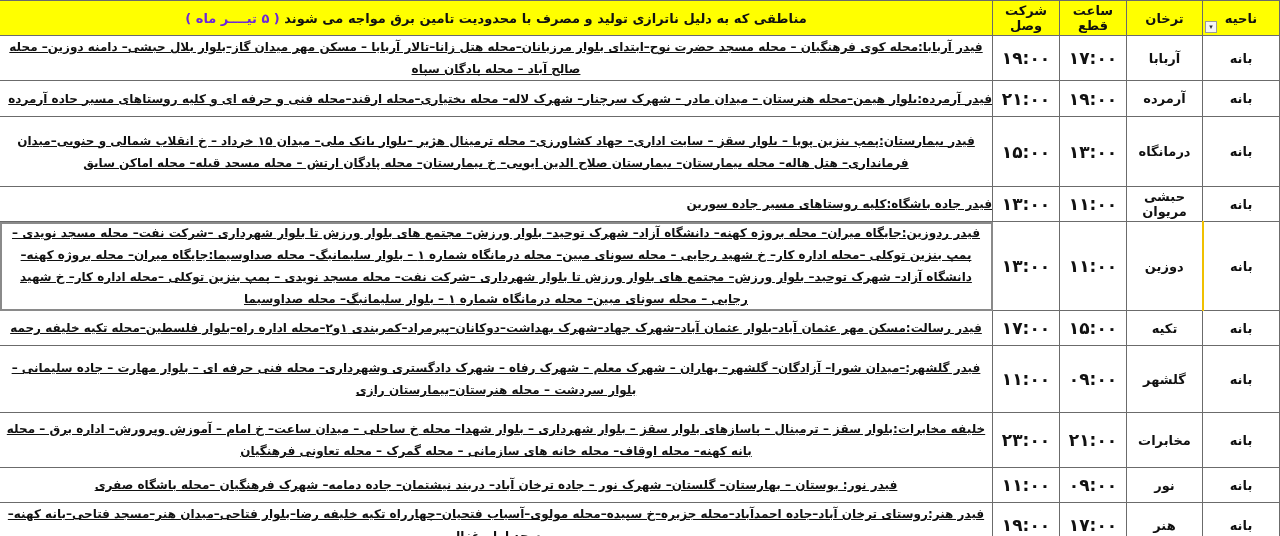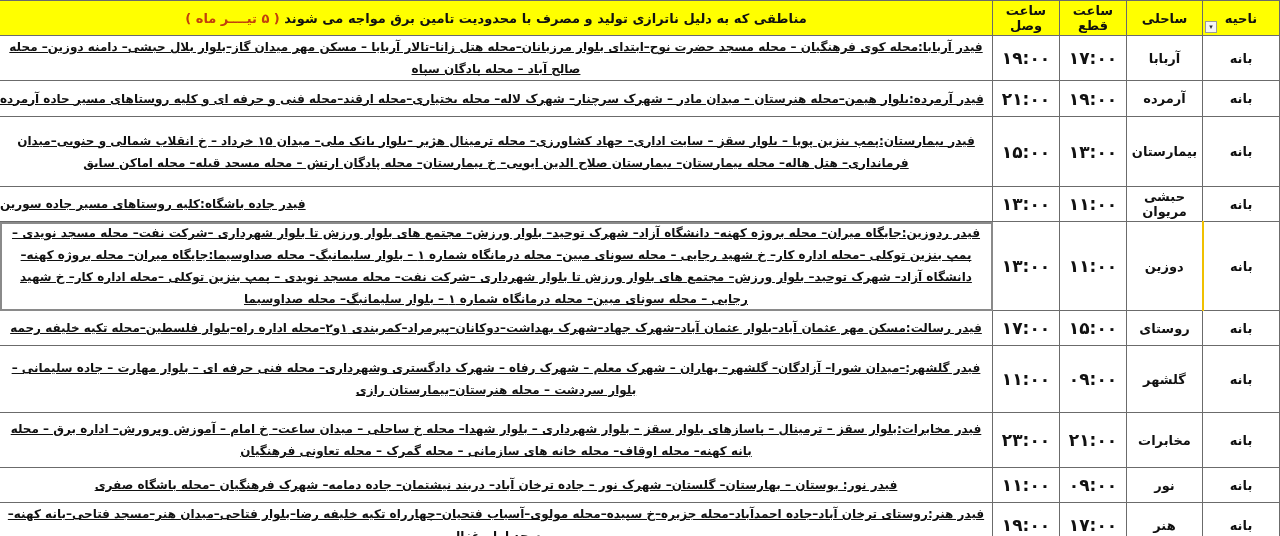--- a/index.html
+++ b/index.html
@@ -13,31 +13,31 @@
     padding:0;
     vertical-align:middle;
     text-align:center;
   }
   table.grid thead th {
     background:#ffff00;
     height:34px;
     font-size:13px;
   }
   th.areas-head { color:#111; text-align:right; padding-right:12px; font-size:12px; }
-  th.areas-head .date { color:#c2410c; }
+  th.areas-head .date { color:#6d28d9; }
   td.district, td.feeder { font-size:13px; }
   td.time { font-size:17px; letter-spacing:0.5px; }
   td.areas {
     text-align:right;
     font-size:12px;
     line-height:22px;
     padding:0 14px 0 10px;
     text-decoration:underline;
   }
-  td.areas.center { text-align:left; }
+  td.areas.center { text-align:right; }
   .hl { outline:2px solid #8a8a8a; outline-offset:-2px; }
   .filter-btn {
     position:absolute; left:2px; bottom:2px;
     width:10px; height:10px; border:1px solid #9a9a9a; background:#f5f5f5;
     font-size:7px; line-height:10px; text-align:center; color:#333;
   }
   th.district-head { position:relative; }
   .yellow-edge { border-left:2px solid #f0c000 !important; }
 </style>
 </head>
@@ -51,23 +51,23 @@
       <col style="width:67px">
       <col style="width:67px">
       <col style="width:993px">
     </colgroup>
     <thead>
       <tr>
         <th class="district-head">
           <span>ناحیه</span>
           <span class="filter-btn">▾</span>
         </th>
-        <th>ساحلی</th>
+        <th>ترخان</th>
         <th>ساعت قطع</th>
-        <th>ساعت وصل</th>
+        <th>شرکت وصل</th>
         <th class="areas-head">
           <span>مناطقی که به دلیل ناترازی تولید و مصرف با محدودیت تامین برق مواجه می شوند</span>
           <span class="date">( ۵ تیــــر ماه )</span>
         </th>
       </tr>
     </thead>
     <tbody>
       <tr style="height:35px">
         <td class="district">بانه</td>
         <td class="feeder">آربابا</td>
@@ -77,59 +77,59 @@
       </tr>
       <tr style="height:36px">
         <td class="district">بانه</td>
         <td class="feeder">آرمرده</td>
         <td class="time">۱۹:۰۰</td>
         <td class="time">۲۱:۰۰</td>
         <td class="areas center">فیدر آرمرده:بلوار هیمن–محله هنرستان – میدان مادر – شهرک سرچنار– شهرک لاله– محله بختیاری–محله ارقند–محله فنی و حرفه ای و کلیه روستاهای مسیر جاده آرمرده</td>
       </tr>
       <tr style="height:70px">
         <td class="district">بانه</td>
-        <td class="feeder">بیمارستان</td>
+        <td class="feeder">درمانگاه</td>
         <td class="time">۱۳:۰۰</td>
         <td class="time">۱۵:۰۰</td>
         <td class="areas">فیدر بیمارستان:پمپ بنزین پویا – بلوار سقز – سایت اداری– جهاد کشاورزی– محله ترمینال هژیر –بلوار بانک ملی– میدان ۱۵ خرداد – خ انقلاب شمالی و جنوبی–میدان فرمانداری– هتل هاله– محله بیمارستان– بیمارستان صلاح الدین ایوبی– خ بیمارستان– محله پادگان ارتش – محله مسجد قبله– محله اماکن سابق</td>
       </tr>
       <tr style="height:35px">
         <td class="district">بانه</td>
         <td class="feeder">حبشی مریوان</td>
         <td class="time">۱۱:۰۰</td>
         <td class="time">۱۳:۰۰</td>
         <td class="areas center">فیدر جاده باشگاه:کلیه روستاهای مسیر جاده سورین</td>
       </tr>
       <tr style="height:89px">
         <td class="district yellow-edge">بانه</td>
         <td class="feeder">دوزین</td>
         <td class="time">۱۱:۰۰</td>
         <td class="time">۱۳:۰۰</td>
         <td class="areas hl">فیدر ردوزین:جایگاه میران– محله بروژه کهنه– دانشگاه آزاد– شهرک توحید– بلوار ورزش– مجتمع های بلوار ورزش تا بلوار شهرداری –شرکت نفت– محله مسجد نویدی – پمپ بنزین توکلی –محله اداره کار– خ شهید رجایی – محله سونای مبین– محله درمانگاه شماره ۱ – بلوار سلیمانبگ– محله صداوسیما:جایگاه میران– محله بروژه کهنه– دانشگاه آزاد– شهرک توحید– بلوار ورزش– مجتمع های بلوار ورزش تا بلوار شهرداری –شرکت نفت– محله مسجد نویدی – پمپ بنزین توکلی –محله اداره کار– خ شهید رجایی – محله سونای مبین– محله درمانگاه شماره ۱ – بلوار سلیمانبگ– محله صداوسیما</td>
       </tr>
       <tr style="height:35px">
         <td class="district">بانه</td>
-        <td class="feeder">روستای</td>
+        <td class="feeder">تکیه</td>
         <td class="time">۱۵:۰۰</td>
         <td class="time">۱۷:۰۰</td>
         <td class="areas">فیدر رسالت:مسکن مهر عثمان آباد–بلوار عثمان آباد–شهرک جهاد–شهرک بهداشت–دوکانان–پیرمراد–کمربندی ۱و۲–محله اداره راه–بلوار فلسطین–محله تکیه خلیفه رحمه</td>
       </tr>
       <tr style="height:67px">
         <td class="district">بانه</td>
         <td class="feeder">گلشهر</td>
         <td class="time">۰۹:۰۰</td>
         <td class="time">۱۱:۰۰</td>
         <td class="areas">فیدر گلشهر:–میدان شورا– آزادگان– گلشهر– بهاران – شهرک معلم – شهرک رفاه – شهرک دادگستری وشهرداری– محله فنی حرفه ای – بلوار مهارت – جاده سلیمانی – بلوار سردشت – محله هنرستان–بیمارستان رازی</td>
       </tr>
       <tr style="height:55px">
         <td class="district">بانه</td>
         <td class="feeder">مخابرات</td>
         <td class="time">۲۱:۰۰</td>
         <td class="time">۲۳:۰۰</td>
-        <td class="areas">فیدر مخابرات:بلوار سقز – ترمینال – پاسازهای بلوار سقز – بلوار شهرداری – بلوار شهدا– محله خ ساحلی – میدان ساعت– خ امام – آموزش وپرورش– اداره برق – محله بانه کهنه– محله اوقاف– محله خانه های سازمانی – محله گمرک – محله تعاونی فرهنگیان</td>
+        <td class="areas">خلیفه مخابرات:بلوار سقز – ترمینال – پاسازهای بلوار سقز – بلوار شهرداری – بلوار شهدا– محله خ ساحلی – میدان ساعت– خ امام – آموزش وپرورش– اداره برق – محله بانه کهنه– محله اوقاف– محله خانه های سازمانی – محله گمرک – محله تعاونی فرهنگیان</td>
       </tr>
       <tr style="height:35px">
         <td class="district">بانه</td>
         <td class="feeder">نور</td>
         <td class="time">۰۹:۰۰</td>
         <td class="time">۱۱:۰۰</td>
         <td class="areas">فیدر نور: بوستان – بهارستان– گلستان– شهرک نور – جاده ترخان آباد– دربند نیشتمان– جاده دمامه– شهرک فرهنگیان –محله باشگاه صفری</td>
       </tr>
       <tr style="height:43px">
         <td class="district">بانه</td>

